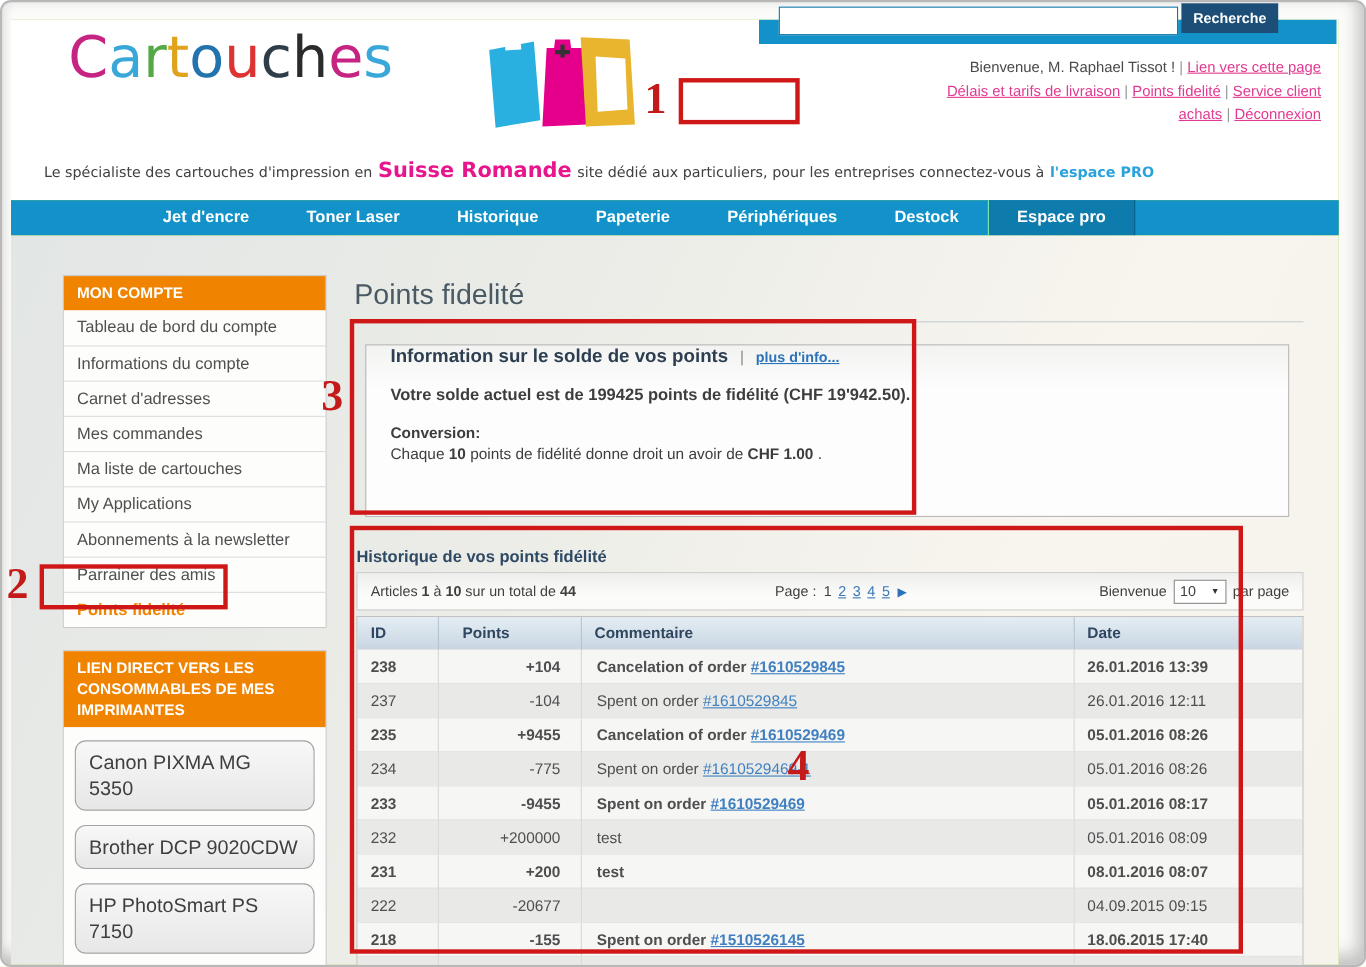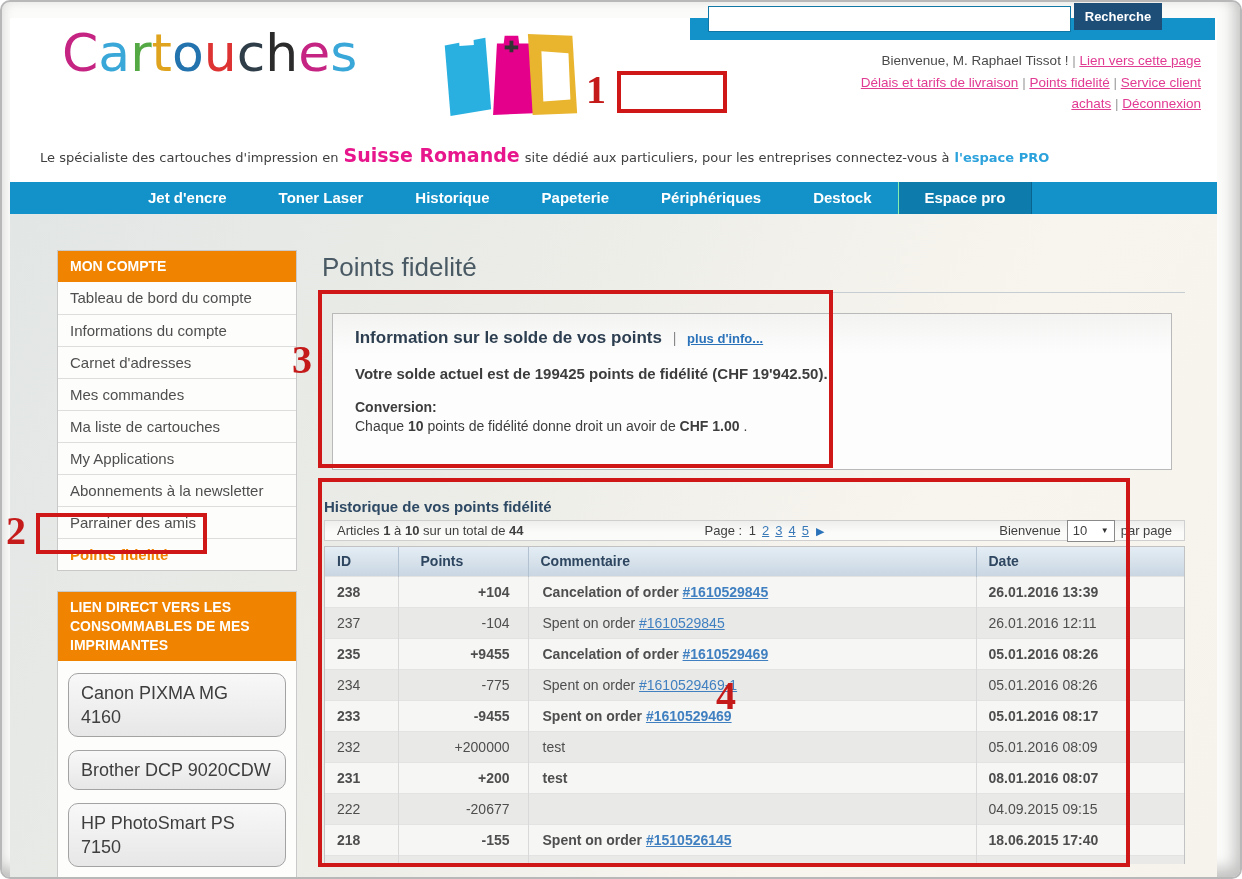--- a/index.html
+++ b/index.html
@@ -45,30 +45,30 @@
   .sb-item { font-size:15px; color:#4f4f4f; line-height:32px; height:32px; padding-left:12px; border-top:1px solid #ddd; cursor:pointer; }
   .sb-item:first-child { border-top:none; }
   .sb-item.active { color:#f08300; font-weight:bold; }
   .sb-printers { padding:12px 10px 6px 10px; }
   .printer-btn { border:1px solid #a3a3a3; border-radius:10px; background:linear-gradient(#f8f8f8,#e7e7e7);
                  padding:7px 12px; font-size:18px; color:#3e3e3e; margin-bottom:13px; line-height:24px; cursor:pointer; }
 
   .main { position:absolute; left:312px; top:0; width:863px; }
   .page-title { font-size:26px; font-weight:normal; color:#4a5a64; margin-top:38px; padding-bottom:9px; border-bottom:1px solid #c6ced3; }
   .info-box { margin-top:20px; margin-left:10px; width:840px; height:157px; overflow:hidden;
-              border:1px solid #b9b9b9; background:linear-gradient(#f3f3f2,#fdfdfd 26%); padding:14px 22px; }
+              border:1px solid #b9b9b9; background:linear-gradient(#f3f3f2,#fdfdfd 26%); padding:0 22px; }
   .ib-l1 { font-size:17px; font-weight:bold; color:#2c3e50; }
   .ib-sep { color:#888; font-weight:normal; font-size:14px; padding:0 6px; }
   .ib-more { font-size:13px; font-weight:bold; color:#2a72b9; text-decoration:underline; cursor:pointer; }
   .ib-l2 { margin-top:17px; font-size:15px; font-weight:bold; color:#3d3d3d; }
   .ib-l3 { margin-top:17px; font-size:14px; font-weight:bold; color:#3d3d3d; }
   .ib-l4 { margin-top:3px; font-size:14px; color:#3d3d3d; }
 
   .hist-head { margin-top:28px; margin-left:2px; font-size:15px; font-weight:bold; color:#2e4964; }
-  .toolbar { margin-top:5px; margin-left:2px; width:861px; height:21px; border:1px solid #cfcfcf;
+  .toolbar { margin-top:5px; margin-left:2px; width:861px; height:35px; border:1px solid #cfcfcf;
              background:linear-gradient(#eeeeec,#fbfbfa 60%); display:flex; align-items:center;
              padding:0 12px; font-size:13px; color:#3f3f3f; }
   .tb-left { width:300px; }
   .tb-center { flex:1; text-align:center; }
   .tb-right { width:280px; display:flex; align-items:center; justify-content:flex-end; }
   .pg-label { font-weight:normal; }
   .pg-cur { margin:0 3px; color:#3f3f3f; }
   .pg-link { margin:0 3px; color:#3a79b8; text-decoration:underline; cursor:pointer; }
   .pg-next { color:#2a72b9; font-size:11px; margin-left:4px; cursor:pointer; }
   .pp-select { display:inline-flex; align-items:center; justify-content:space-between; width:48px; height:22px;
@@ -167,21 +167,21 @@
               <li class="sb-item">Ma liste de cartouches</li>
               <li class="sb-item">My Applications</li>
               <li class="sb-item">Abonnements à la newsletter</li>
               <li class="sb-item">Parrainer des amis</li>
               <li class="sb-item active">Points fidelité</li>
             </ul>
         </div>
         <div class="sb-box">
           <div class="sb-head">LIEN DIRECT VERS LES CONSOMMABLES DE MES IMPRIMANTES</div>
           <div class="sb-printers" id="printers">
-              <div class="printer-btn">Canon PIXMA MG 4160</div>
+              <div class="printer-btn">Canon PIXMA MG 5350</div>
               <div class="printer-btn">Brother DCP 9020CDW</div>
               <div class="printer-btn">HP PhotoSmart PS 7150</div>
             </div>
         </div>
       </div>
 
       <div class="main">
         <h1 class="page-title">Points fidelité</h1>
 
         <div class="info-box">

